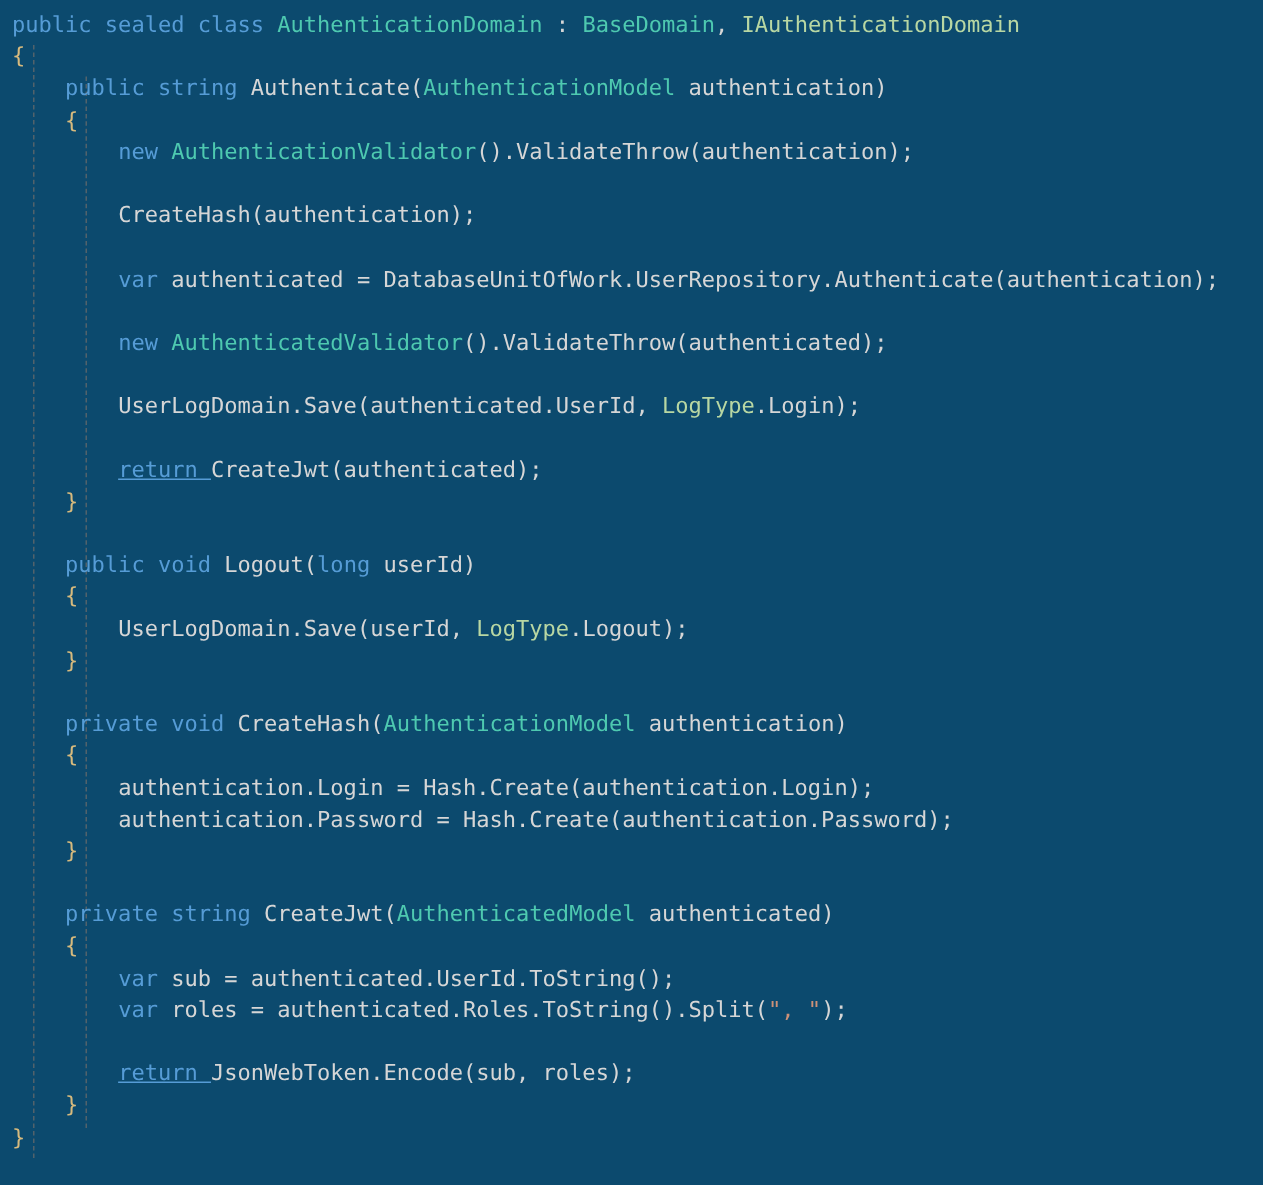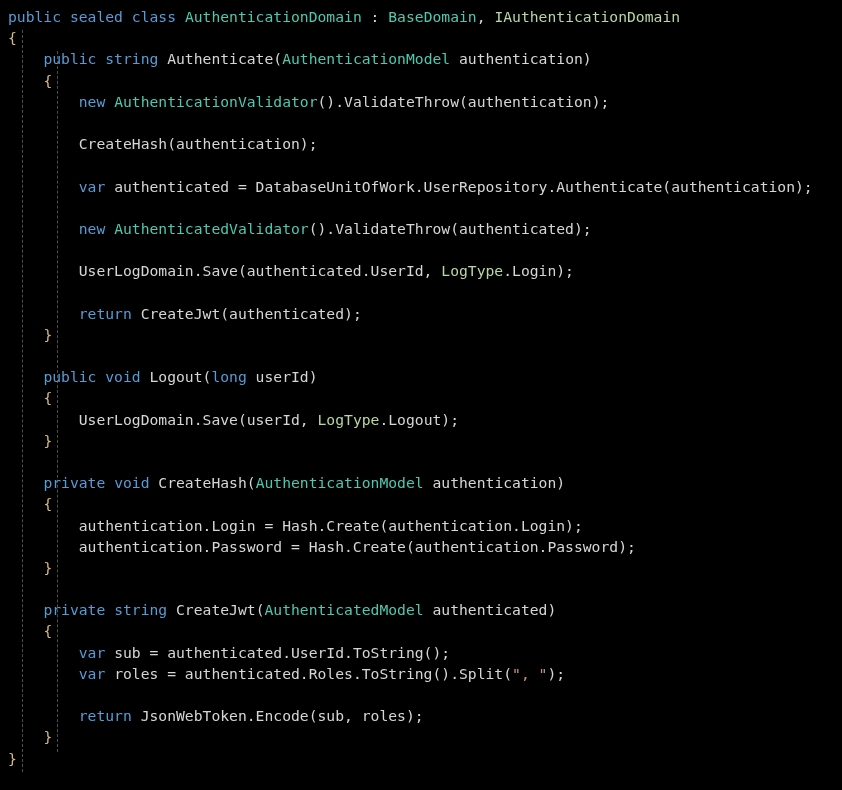--- a/index.html
+++ b/index.html
@@ -11,21 +11,21 @@
     width: 842px;
     height: 790px;
     overflow: hidden;
     font-family: "DejaVu Sans Mono", monospace;
   }
 
   #editor {
     position: relative;
     width: 842px;
     height: 790px;
-    background: #000000;
+    background: #0c4a6e;
     padding: 6px 0 0 0;
     box-sizing: border-box;
   }
 
   
   .guides {
     position: absolute;
     top: 0;
     left: 0;
     width: 842px;
@@ -51,21 +51,21 @@
     letter-spacing: 0px;
   }
   .line {
     height: 21.2px;
     padding-left: 8px;
     white-space: pre;
   }
 
   
   .kw    { color: #569cd6; }   
-  .ctrl  { color: #569cd6; }   
+  .ctrl  { color: #569cd6; text-decoration: underline; }   
   .type  { color: #4ec9b0; }   
   .iface { color: #b8d7a3; }   
   .plain { color: #d6d6d6; }
   .brace { color: #d7ba7d; }
   .str   { color: #ce9178; }
 </style>
 </head>
 <body>
 
 <div id="editor">

